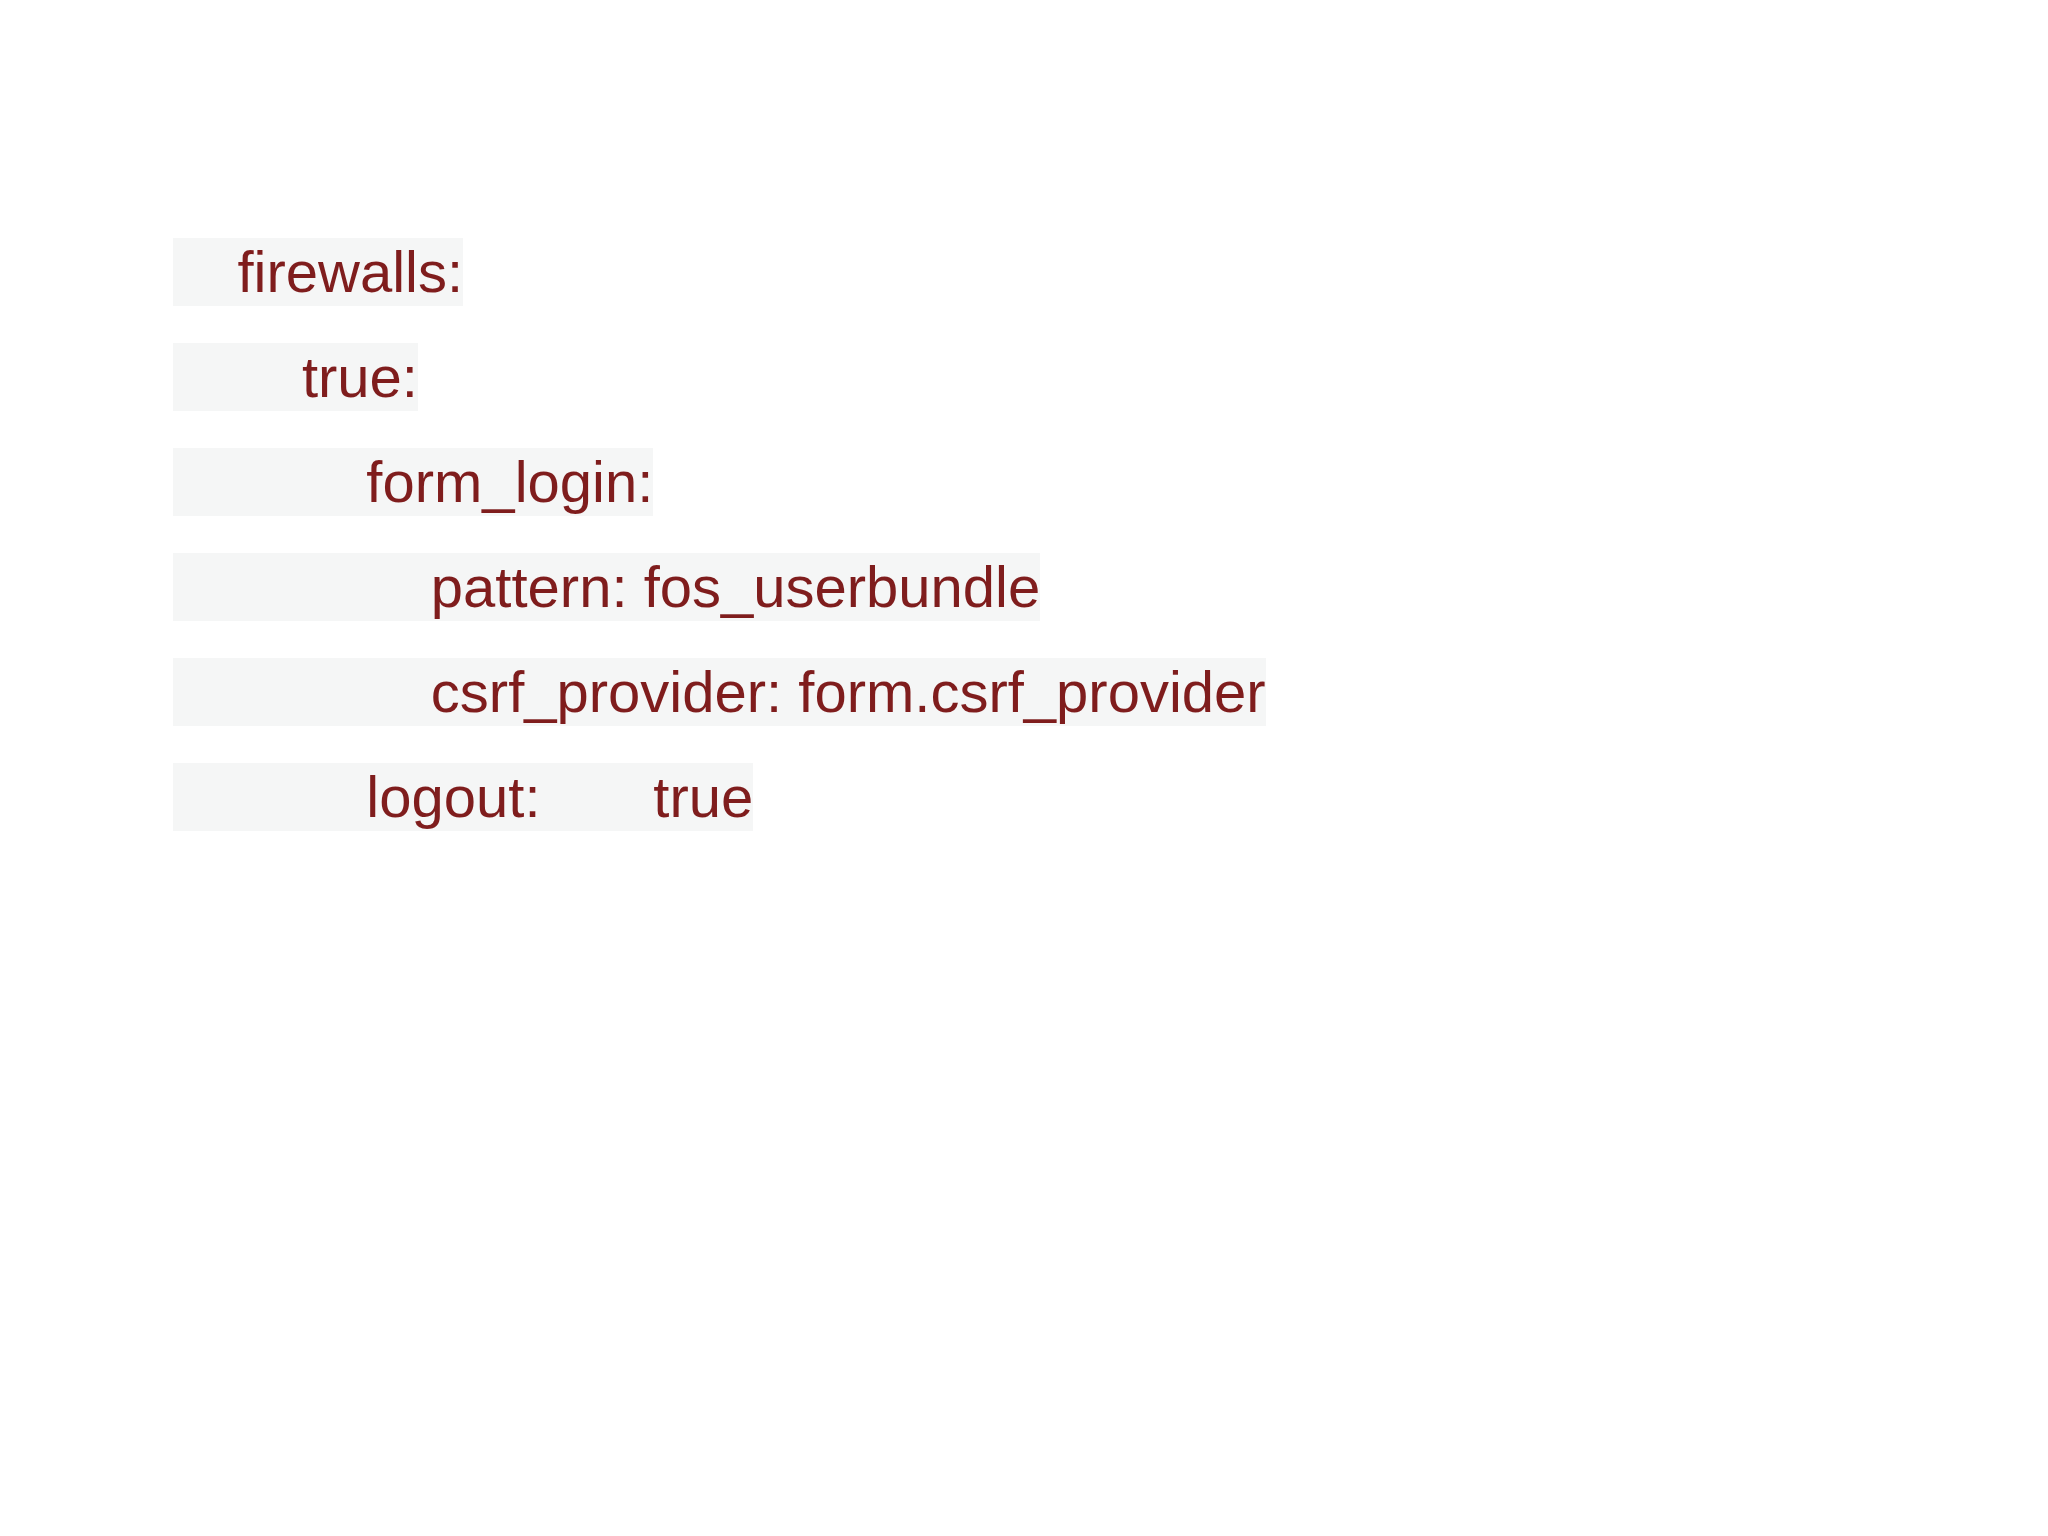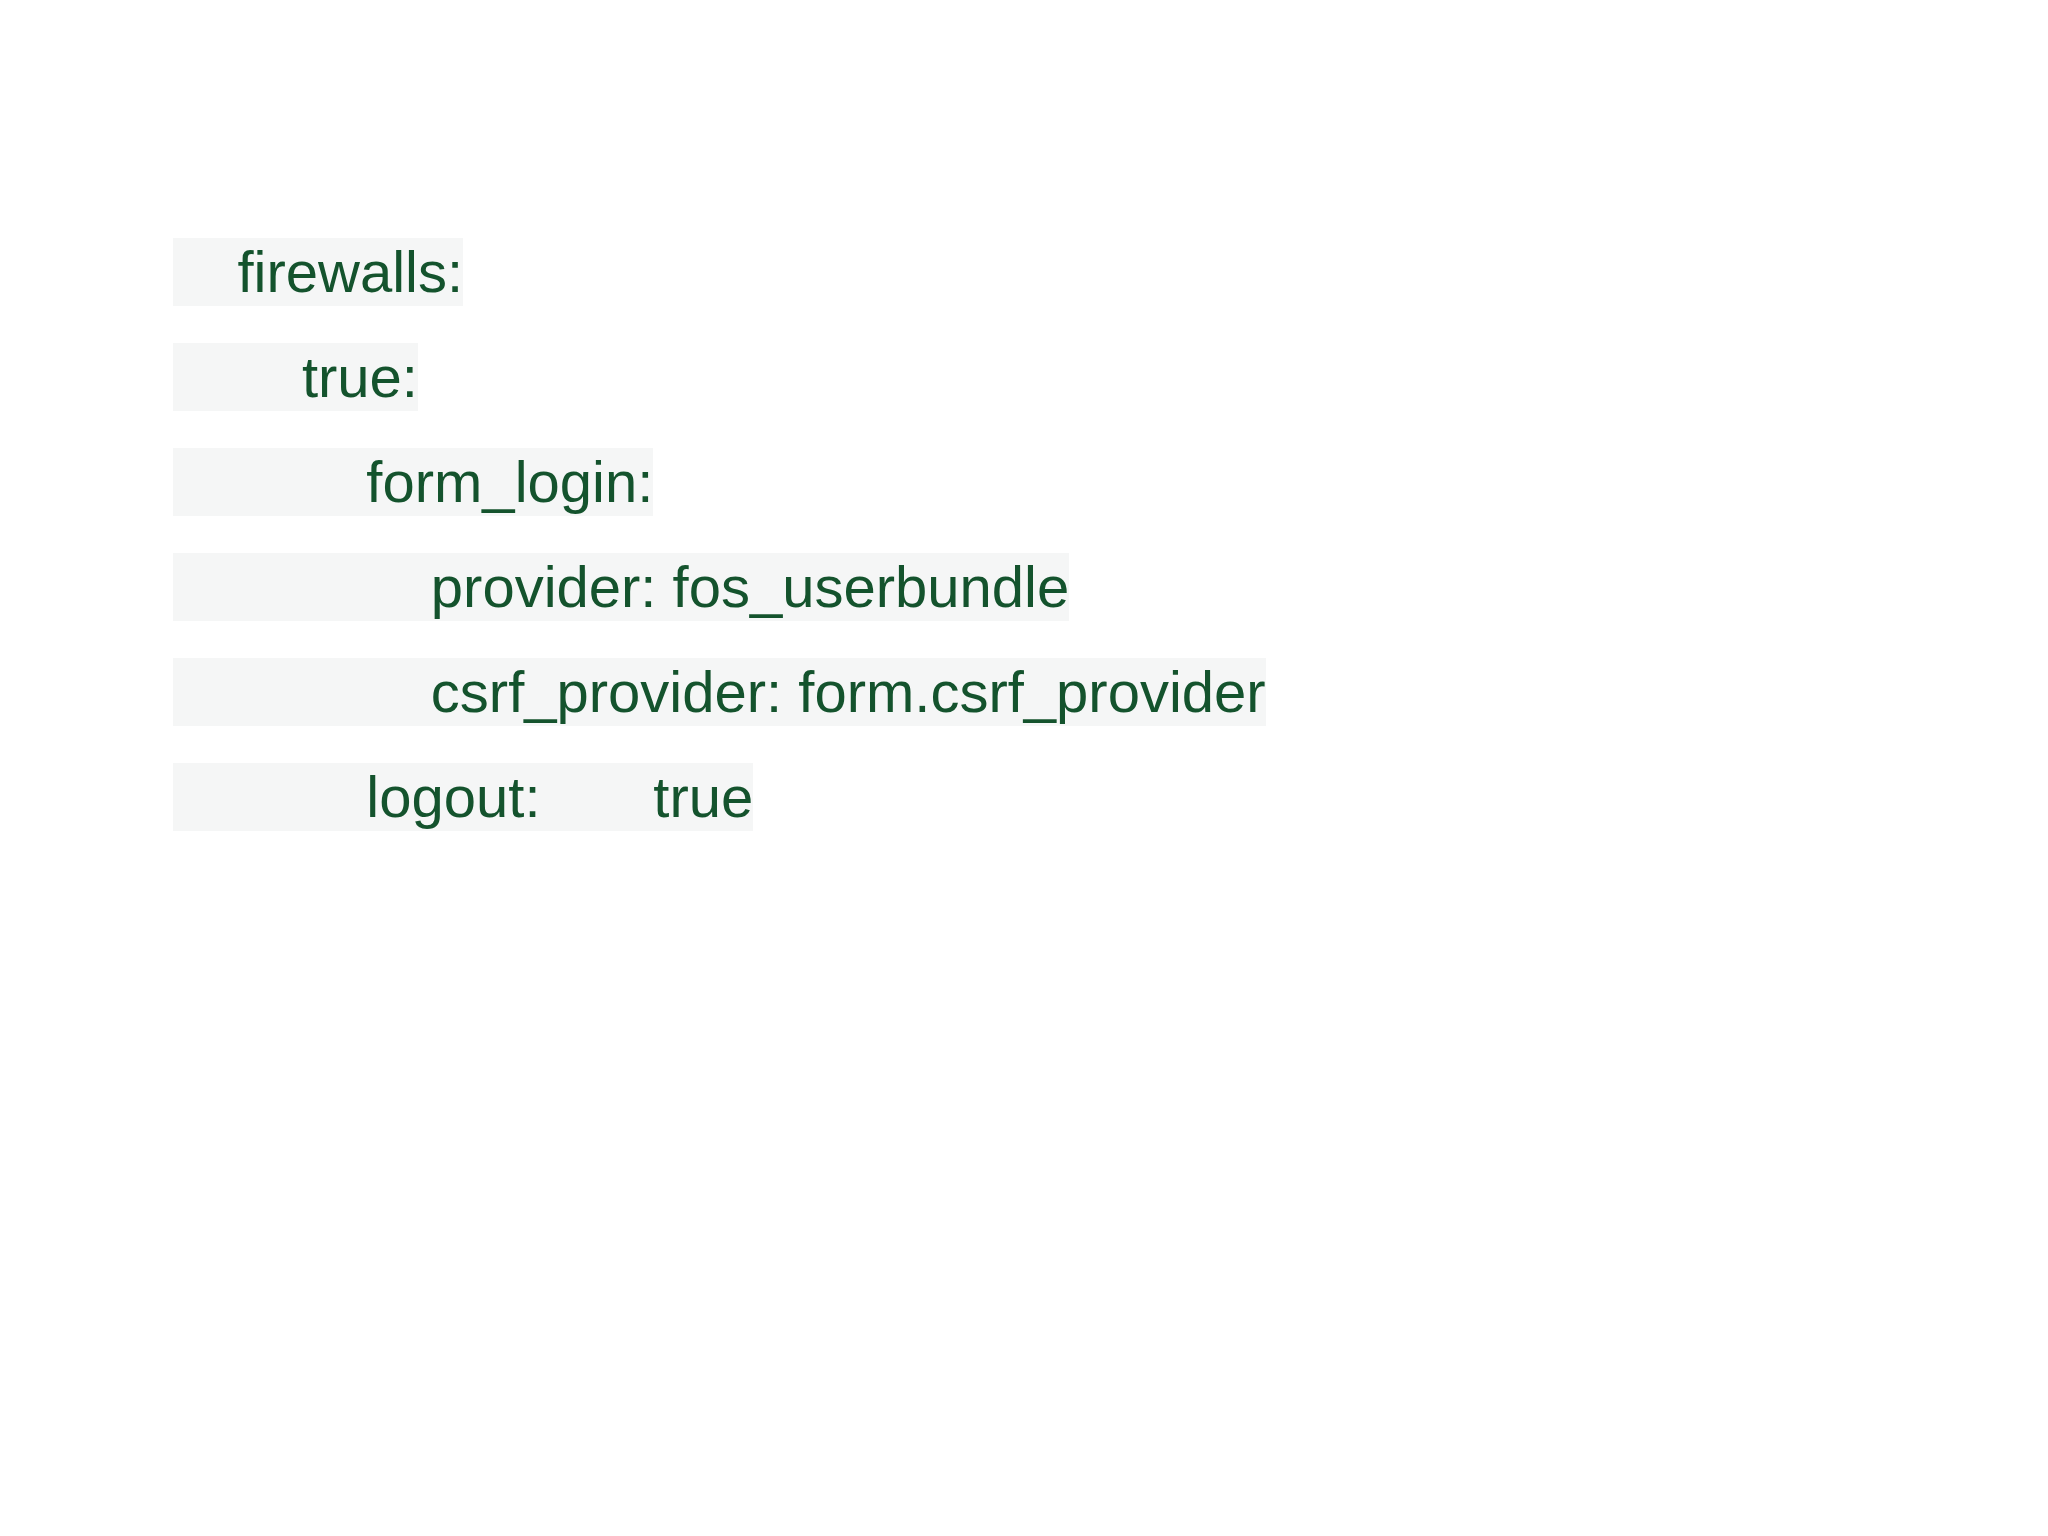--- a/index.html
+++ b/index.html
@@ -28,21 +28,21 @@
     margin-bottom: 37px;
     white-space: pre;
     font-size: 0;          
   }
 
   .code-line:last-child { margin-bottom: 0; }
 
   .line-text {
     display: inline-block;
     background: #f5f6f6;
-    color: #14532d;
+    color: #7f1d1d;
     font-family: "Liberation Sans", "DejaVu Sans", sans-serif;
     font-size: 58px;
     line-height: 68px;
     font-weight: 400;
     white-space: pre;
     letter-spacing: 0px;
     vertical-align: top;
   }
 </style>
 </head>
@@ -57,21 +57,21 @@
   <div class="code-line">
     <span class="line-text">        true:</span>
   </div>
 
 
   <div class="code-line">
     <span class="line-text">            form_login:</span>
   </div>
 
   <div class="code-line">
-    <span class="line-text">                provider: fos_userbundle</span>
+    <span class="line-text">                pattern: fos_userbundle</span>
   </div>
 
   <div class="code-line">
     <span class="line-text">                csrf_provider: form.csrf_provider</span>
   </div>
 
   <div class="code-line">
     <span class="line-text">            logout:       true</span>
   </div>
 

